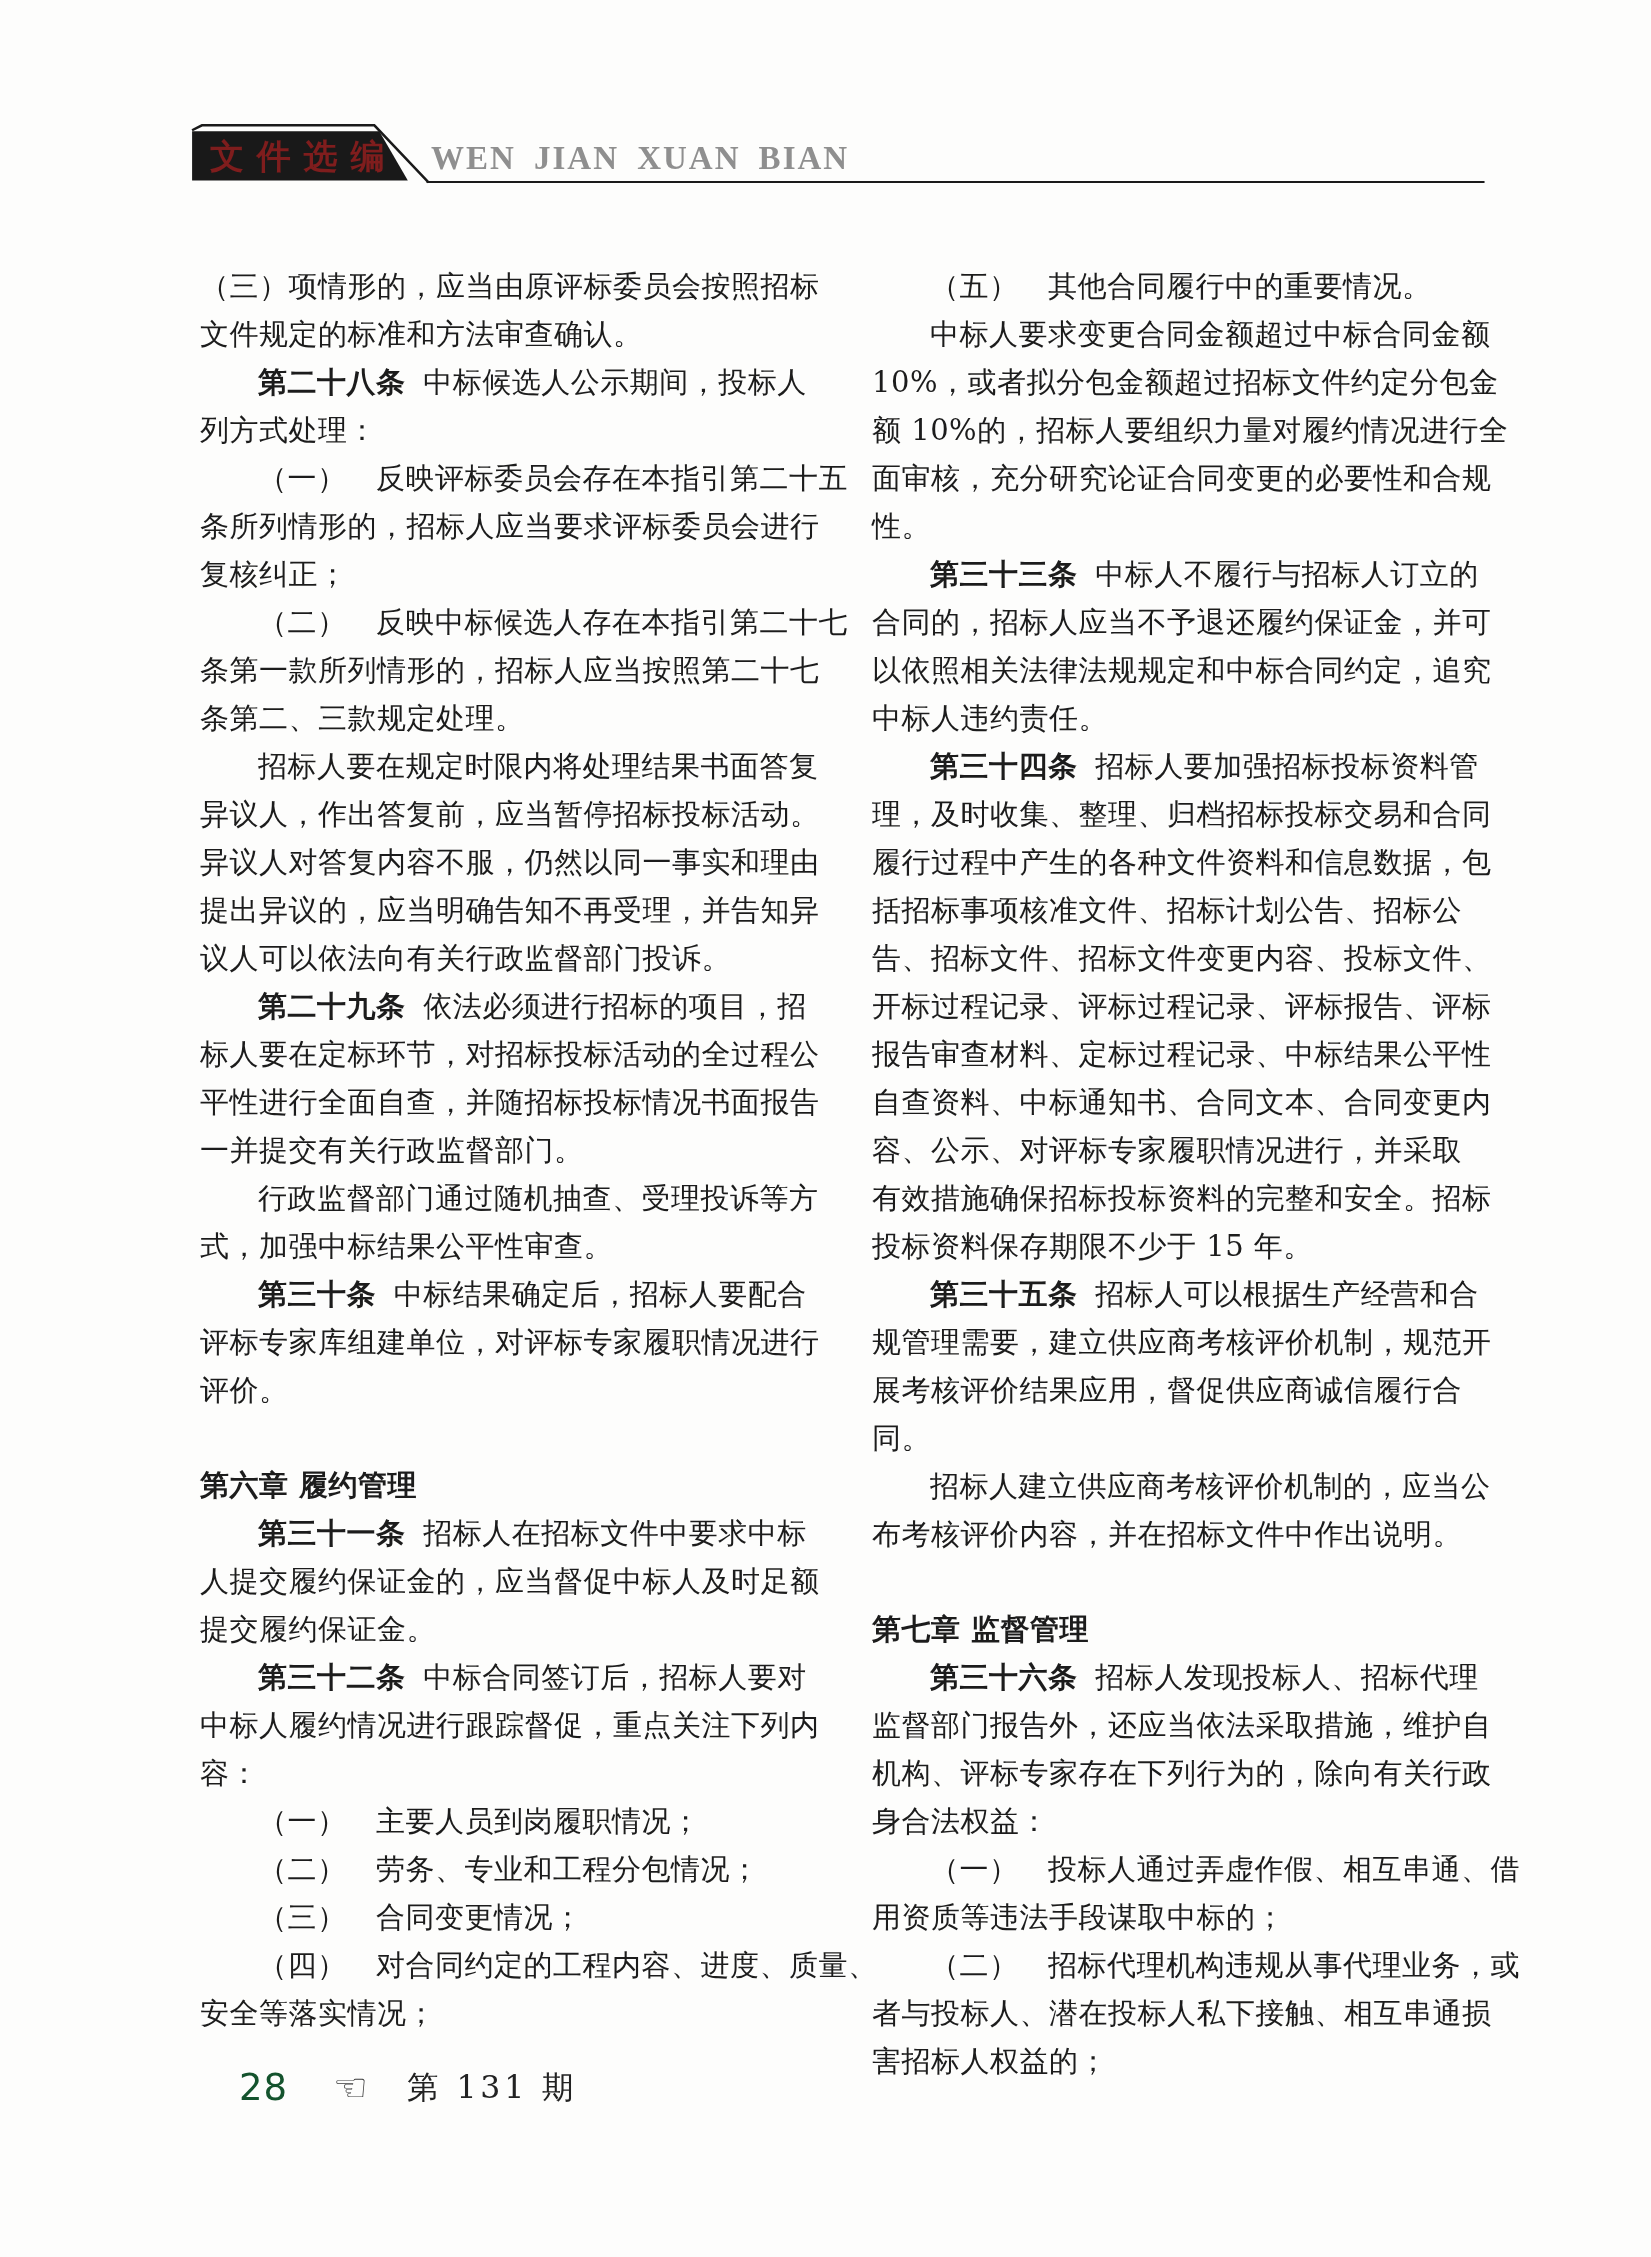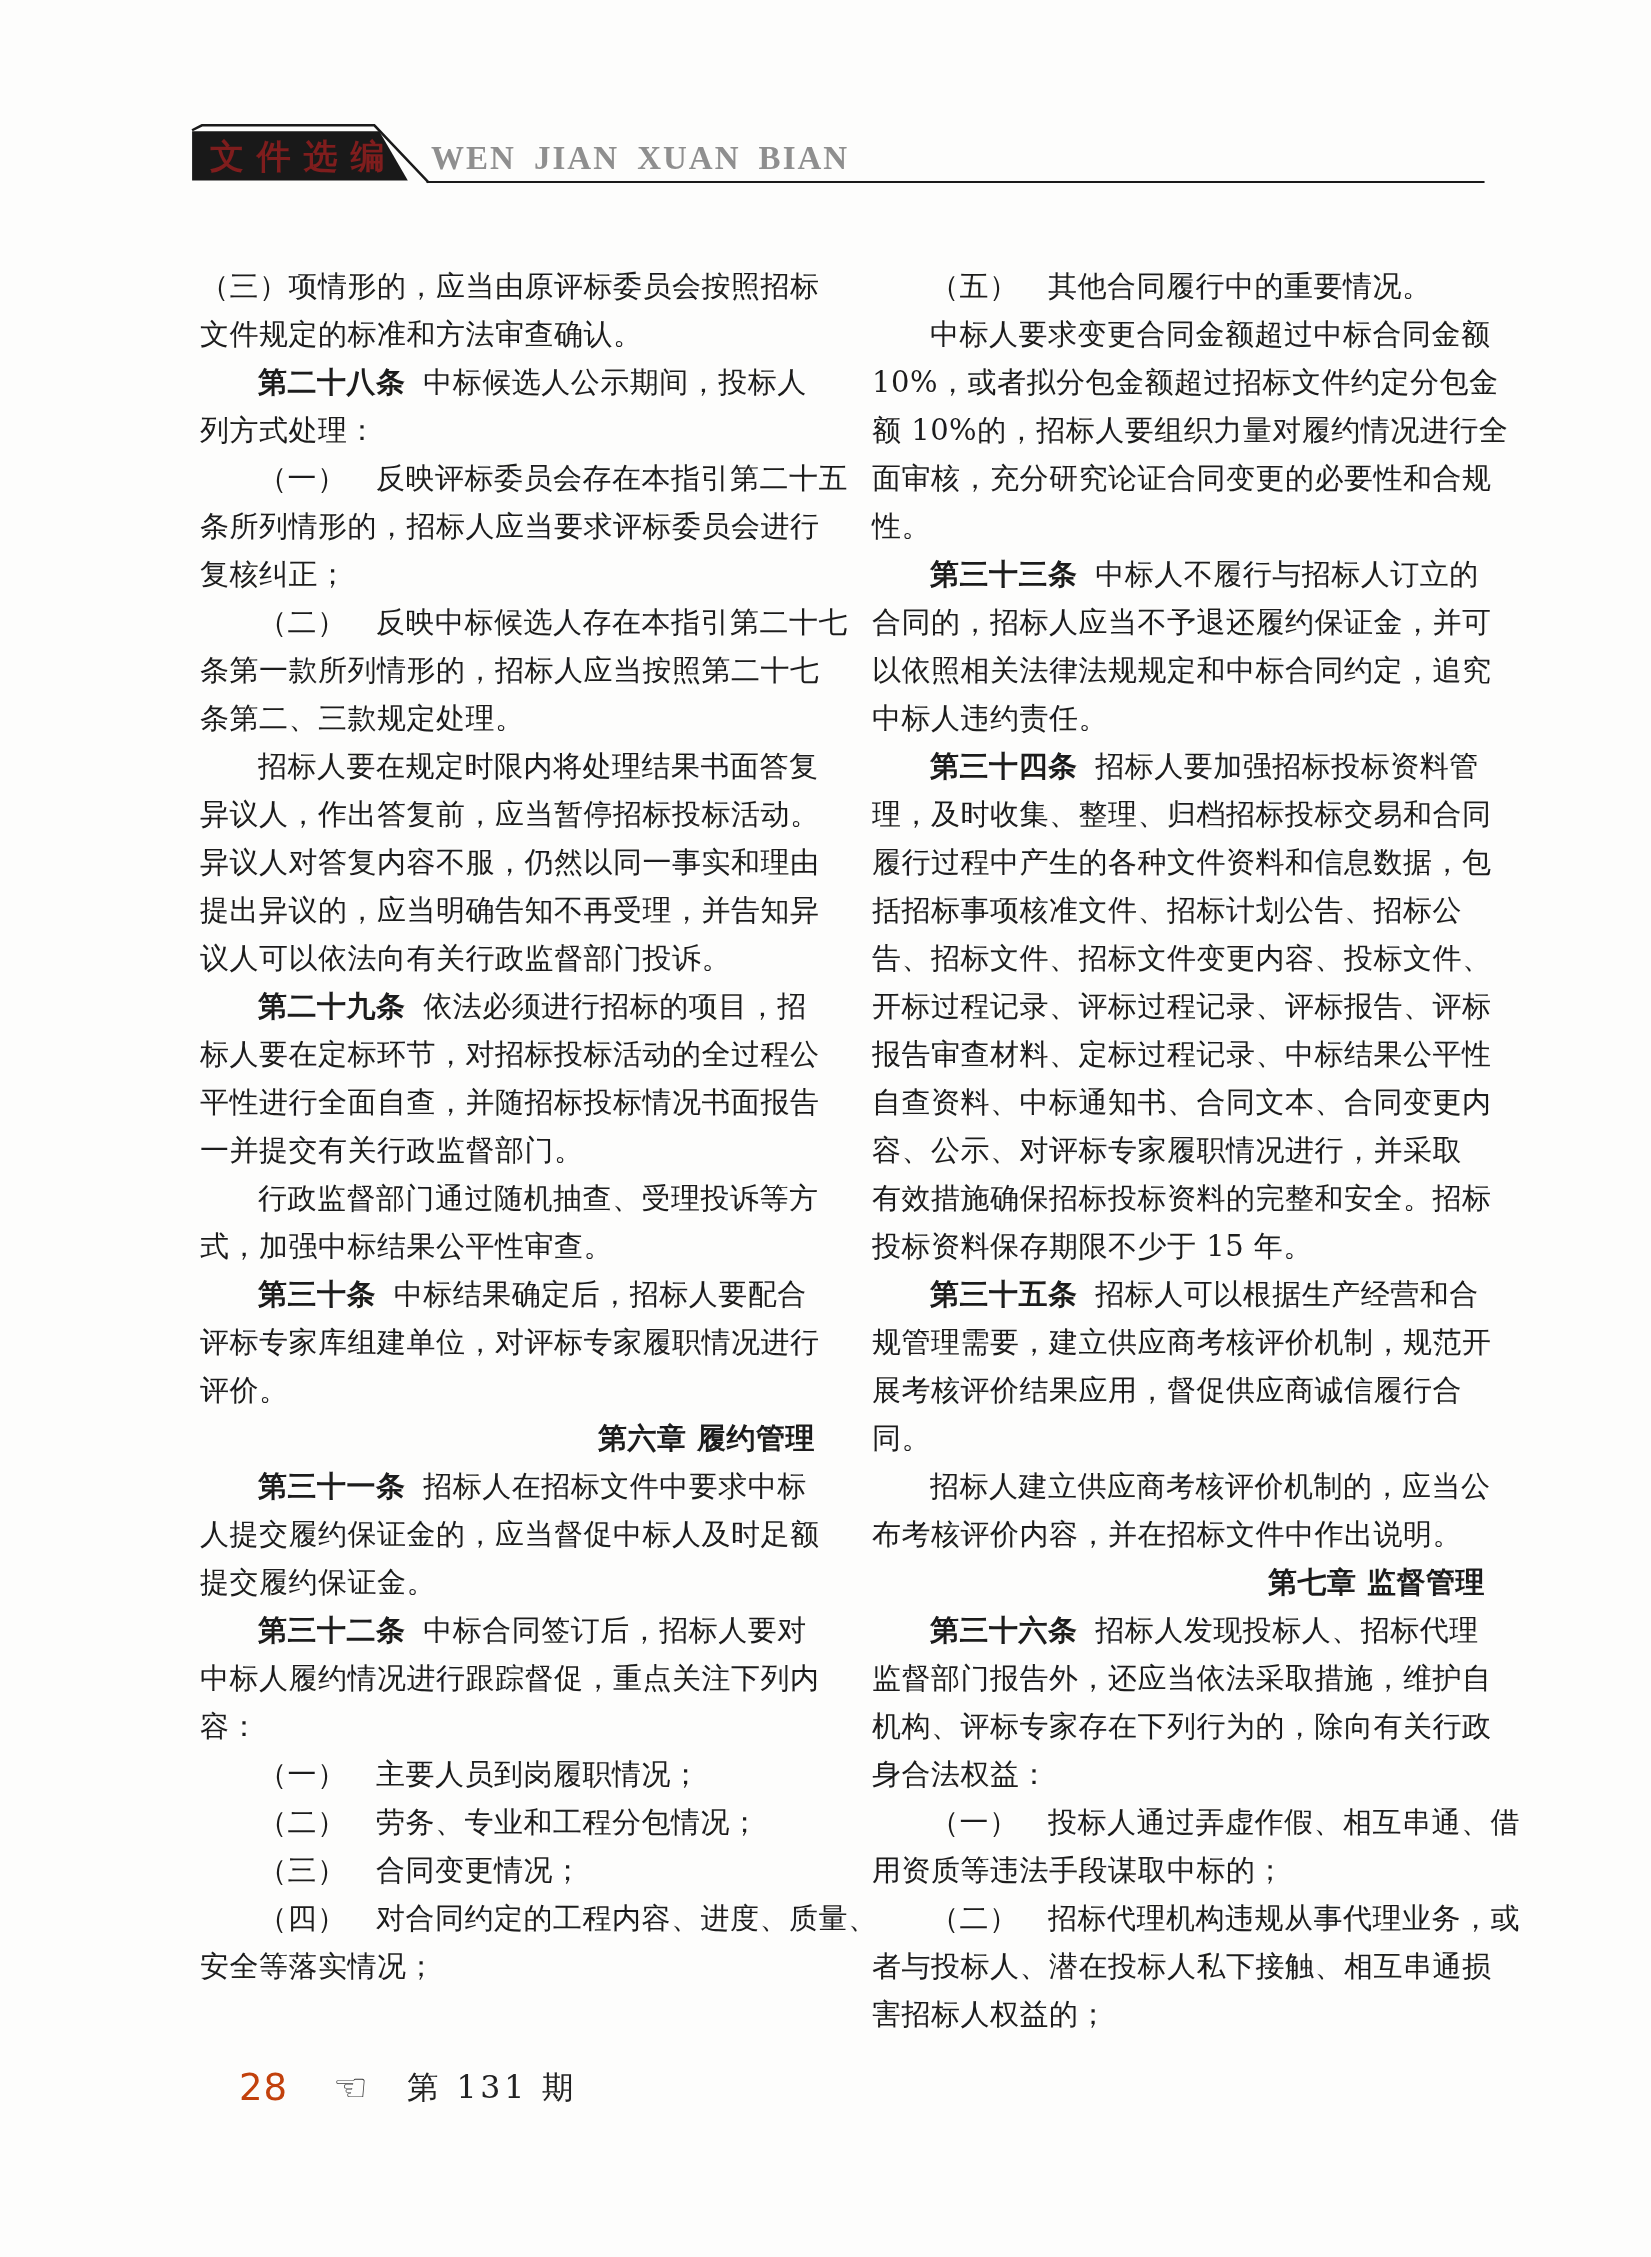--- a/index.html
+++ b/index.html
@@ -34,34 +34,34 @@
   
   .col{
     position:absolute;top:262px;
     font-size:29px;line-height:48px;
     letter-spacing:0.5px;
   }
   .col.left{left:200px;width:615px;}
   .col.right{left:872px;width:613px;}
   .line{height:48px;white-space:nowrap;}
   .line.indent{padding-left:58px;}
-  .line.center{text-align:right;padding-left:0;}
+  .line.center{text-align:left;padding-left:0;margin-top:47px;}
   .art{
     font-family:"DejaVu Sans","Liberation Sans",sans-serif;
     font-weight:bold;font-style:normal;
   }
   .line .art + span{margin-left:17.7px;}
   
   .footer{
     position:absolute;left:239px;top:2065px;height:45px;
     display:flex;align-items:center;
   }
   .page-number{
     font-family:"DejaVu Sans","Liberation Sans",sans-serif;
-    font-size:37px;font-weight:500;letter-spacing:1px;color:#c2410c;
+    font-size:37px;font-weight:500;letter-spacing:1px;color:#14532d;
   }
   .hand-icon{
     font-family:"DejaVu Sans",sans-serif;
     font-size:39px;color:#3a3a3a;margin-left:45px;line-height:1;
   }
   .issue-number{
     font-size:31.5px;color:#222;margin-left:39px;letter-spacing:3.9px;
   }
 </style>
 </head>

